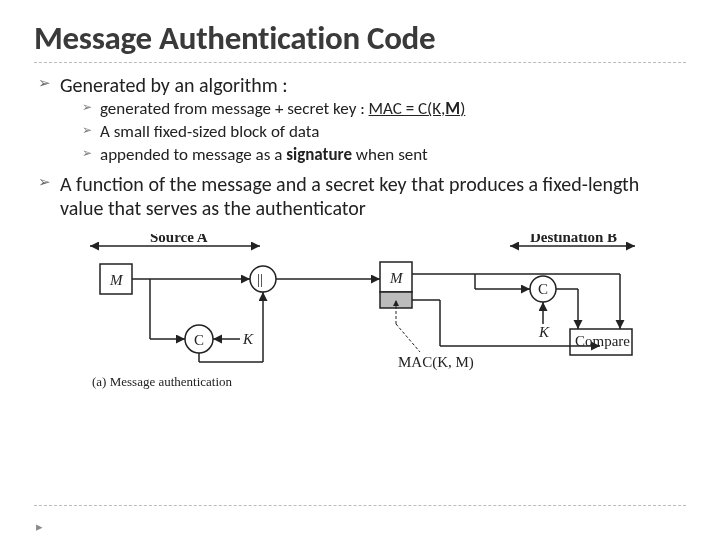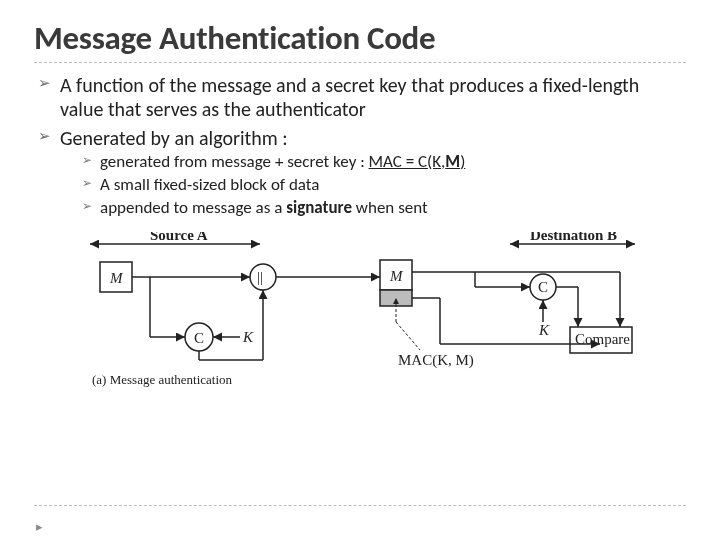--- a/index.html
+++ b/index.html
@@ -125,33 +125,33 @@
   }
 </style>
 </head>
 <body>
 
 <div class="slide">
   <h1 class="title">Message Authentication Code</h1>
   <hr class="hr">
 
   <ul class="outer">
-    <li>A function of the message and a secret key that produces a fixed-length value that serves as the authenticator</li>
     <li>
       <span>Generated by an algorithm :</span>
       <ul class="inner">
         <li>
           <span>generated from message + secret key : </span><span class="u"><span>MAC = C(K,</span><span class="b">M</span><span>)</span></span>
         </li>
         <li>A small fixed-sized block of data</li>
         <li>
           <span>appended to message as a </span><span class="b">signature</span><span> when sent</span>
         </li>
       </ul>
     </li>
+    <li>A function of the message and a secret key that produces a fixed-length value that serves as the authenticator</li>
   </ul>
 
   <div class="diagram">
     <svg viewBox="0 0 560 160">
       <defs>
         <marker id="ah" markerWidth="8" markerHeight="8" refX="6" refY="3" orient="auto">
           <path d="M0,0 L6,3 L0,6 Z" fill="#222"></path>
         </marker>
         <marker id="ahs" markerWidth="8" markerHeight="8" refX="0" refY="3" orient="auto">
           <path d="M6,0 L0,3 L6,6 Z" fill="#222"></path>

